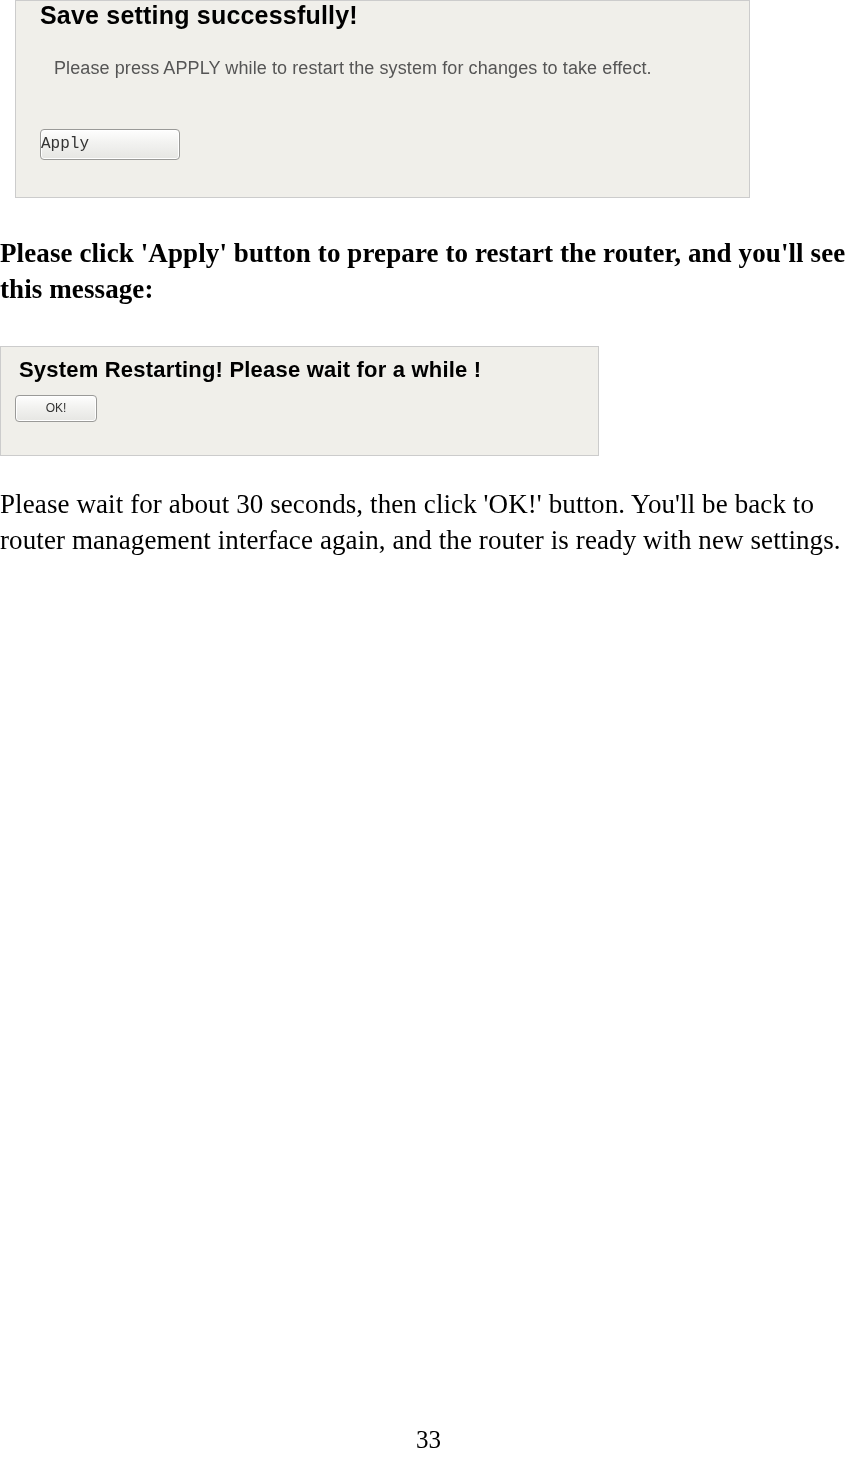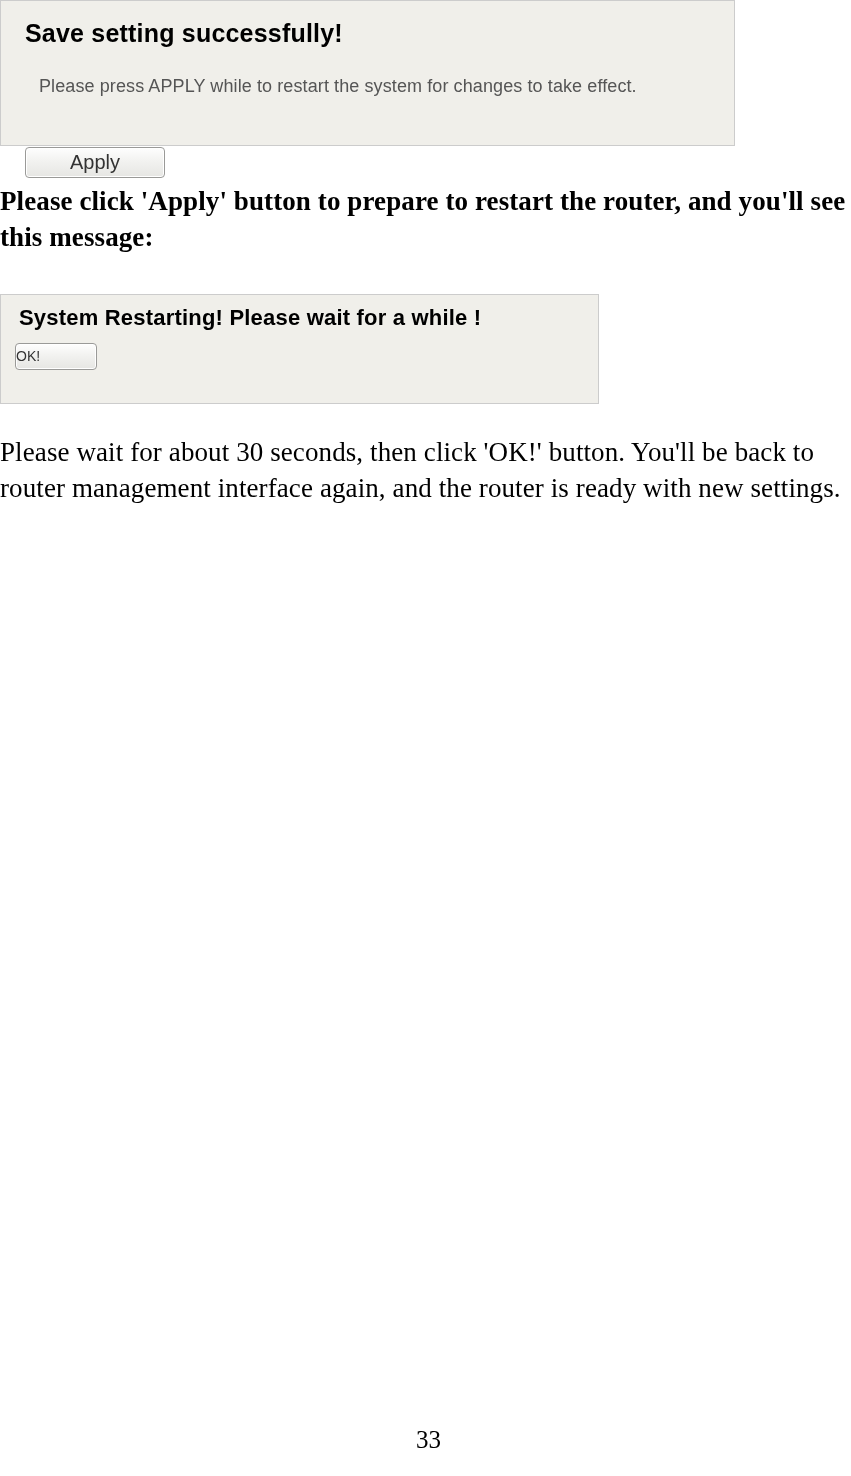--- a/index.html
+++ b/index.html
@@ -12,24 +12,24 @@
       height: 1476px;
       background: #fff;
       font-family: "Times New Roman", Times, serif;
       position: relative;
     }
     .panel {
       background: #f0efea;
       border: 1px solid #ccc;
     }
     .panel-1 {
-      margin: 0 0 0 0;
+      margin: 0 0 0 15px;
       width: 735px;
-      height: 146px;
-      padding: 18px 0 0 0;
+      height: 198px;
+      padding: 0 0 0 0;
       position: relative;
     }
     .panel-1-title {
       font-family: Arial, Helvetica, sans-serif;
       font-weight: bold;
       font-size: 25px;
       color: #000;
       padding: 0 0 0 24px;
       letter-spacing: 0.2px;
     }
@@ -43,24 +43,23 @@
     .panel-1-button-wrap {
       padding: 50px 0 0 24px;
     }
     .win-button {
       display: inline-block;
       min-width: 140px;
       height: 31px;
       background: linear-gradient(#fefefe, #f2f2f0 45%, #e6e6e3);
       border: 1px solid #9a9a98;
       border-radius: 4px;
-      font-family: Liberation Sans, sans-serif;
-      font-size: 20px;
+      font-family: Liberation Mono, monospace;
+      font-size: 16px;
       color: #333;
-      text-align: center;
       line-height: 29px;
       box-shadow: inset 0 0 0 1px #fff;
     }
     .body-text {
       font-family: "Times New Roman", Times, serif;
       font-size: 27px;
       color: #000;
       line-height: 1.35;
       letter-spacing: 0.1px;
     }
@@ -87,23 +86,23 @@
       padding: 12px 0 0 14px;
     }
     .win-button-small {
       display: inline-block;
       min-width: 82px;
       height: 27px;
       background: linear-gradient(#fefefe, #f2f2f0 45%, #e6e6e3);
       border: 1px solid #9a9a98;
       border-radius: 4px;
       font-family: Arial, Helvetica, sans-serif;
-      font-size: 14px;
+      font-size: 12px;
       color: #333;
-      text-align: left;
+      text-align: center;
       line-height: 25px;
       box-shadow: inset 0 0 0 1px #fff;
     }
     .para-2 {
       margin: 30px 0 0 0;
     }
     .page-number {
       position: absolute;
       bottom: 22px;
       left: 3px;

